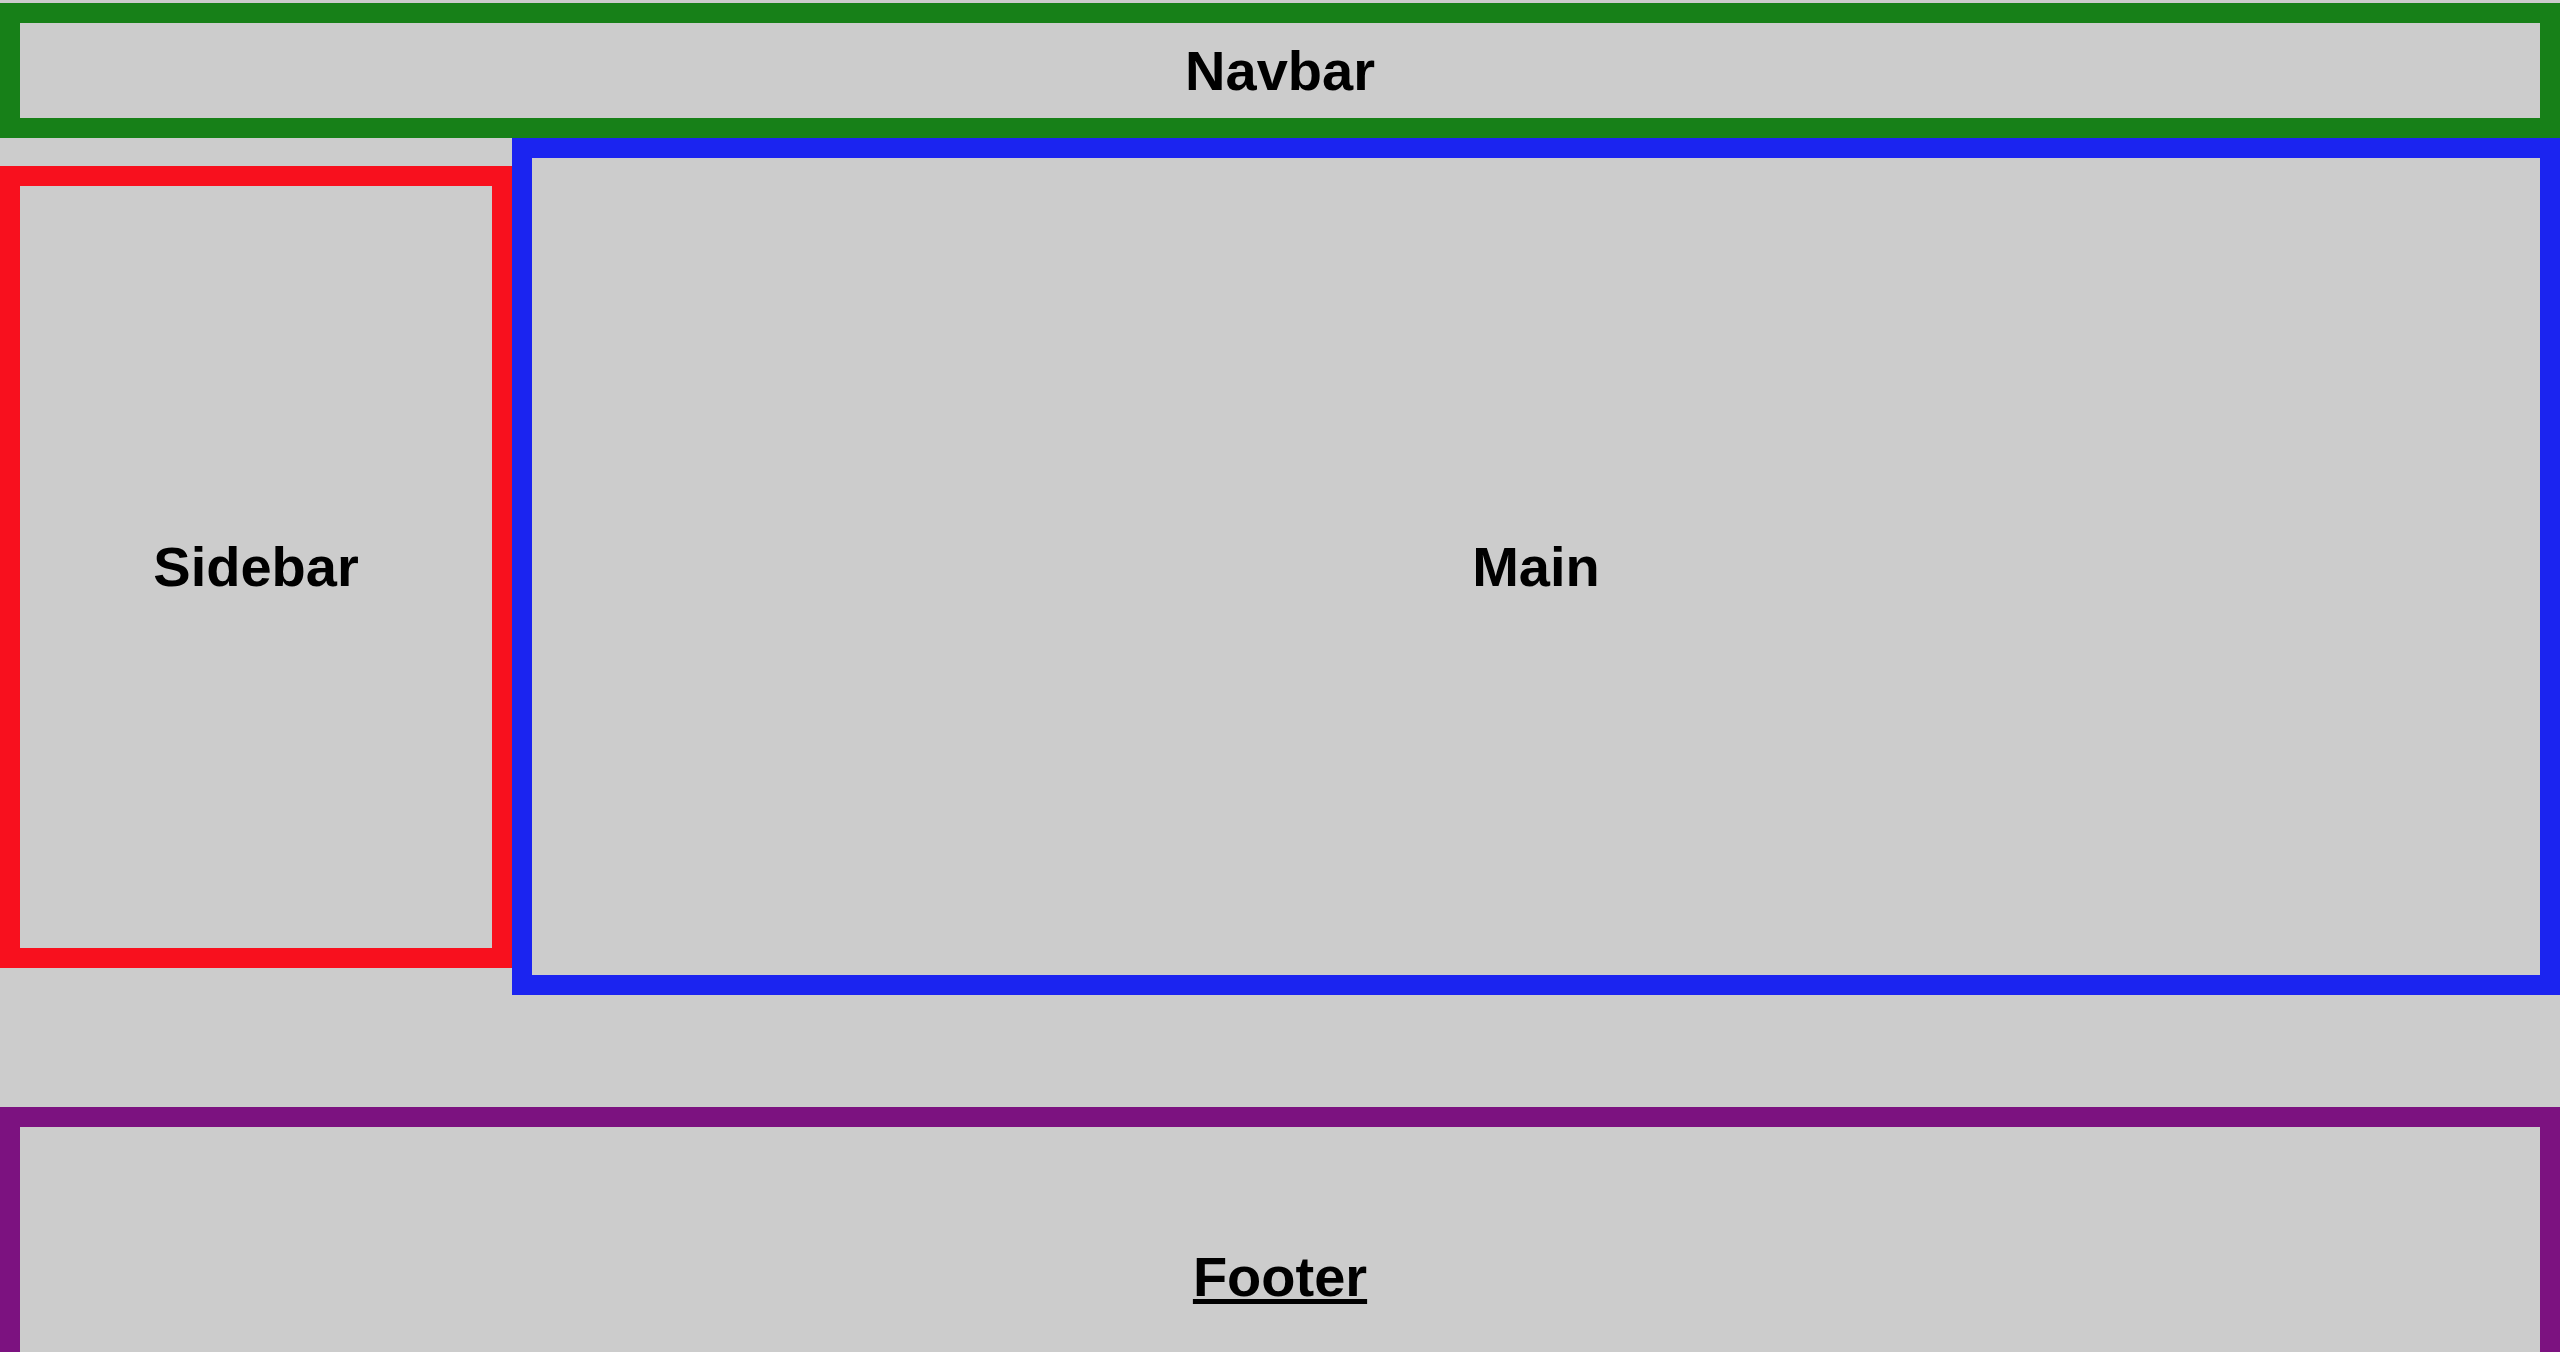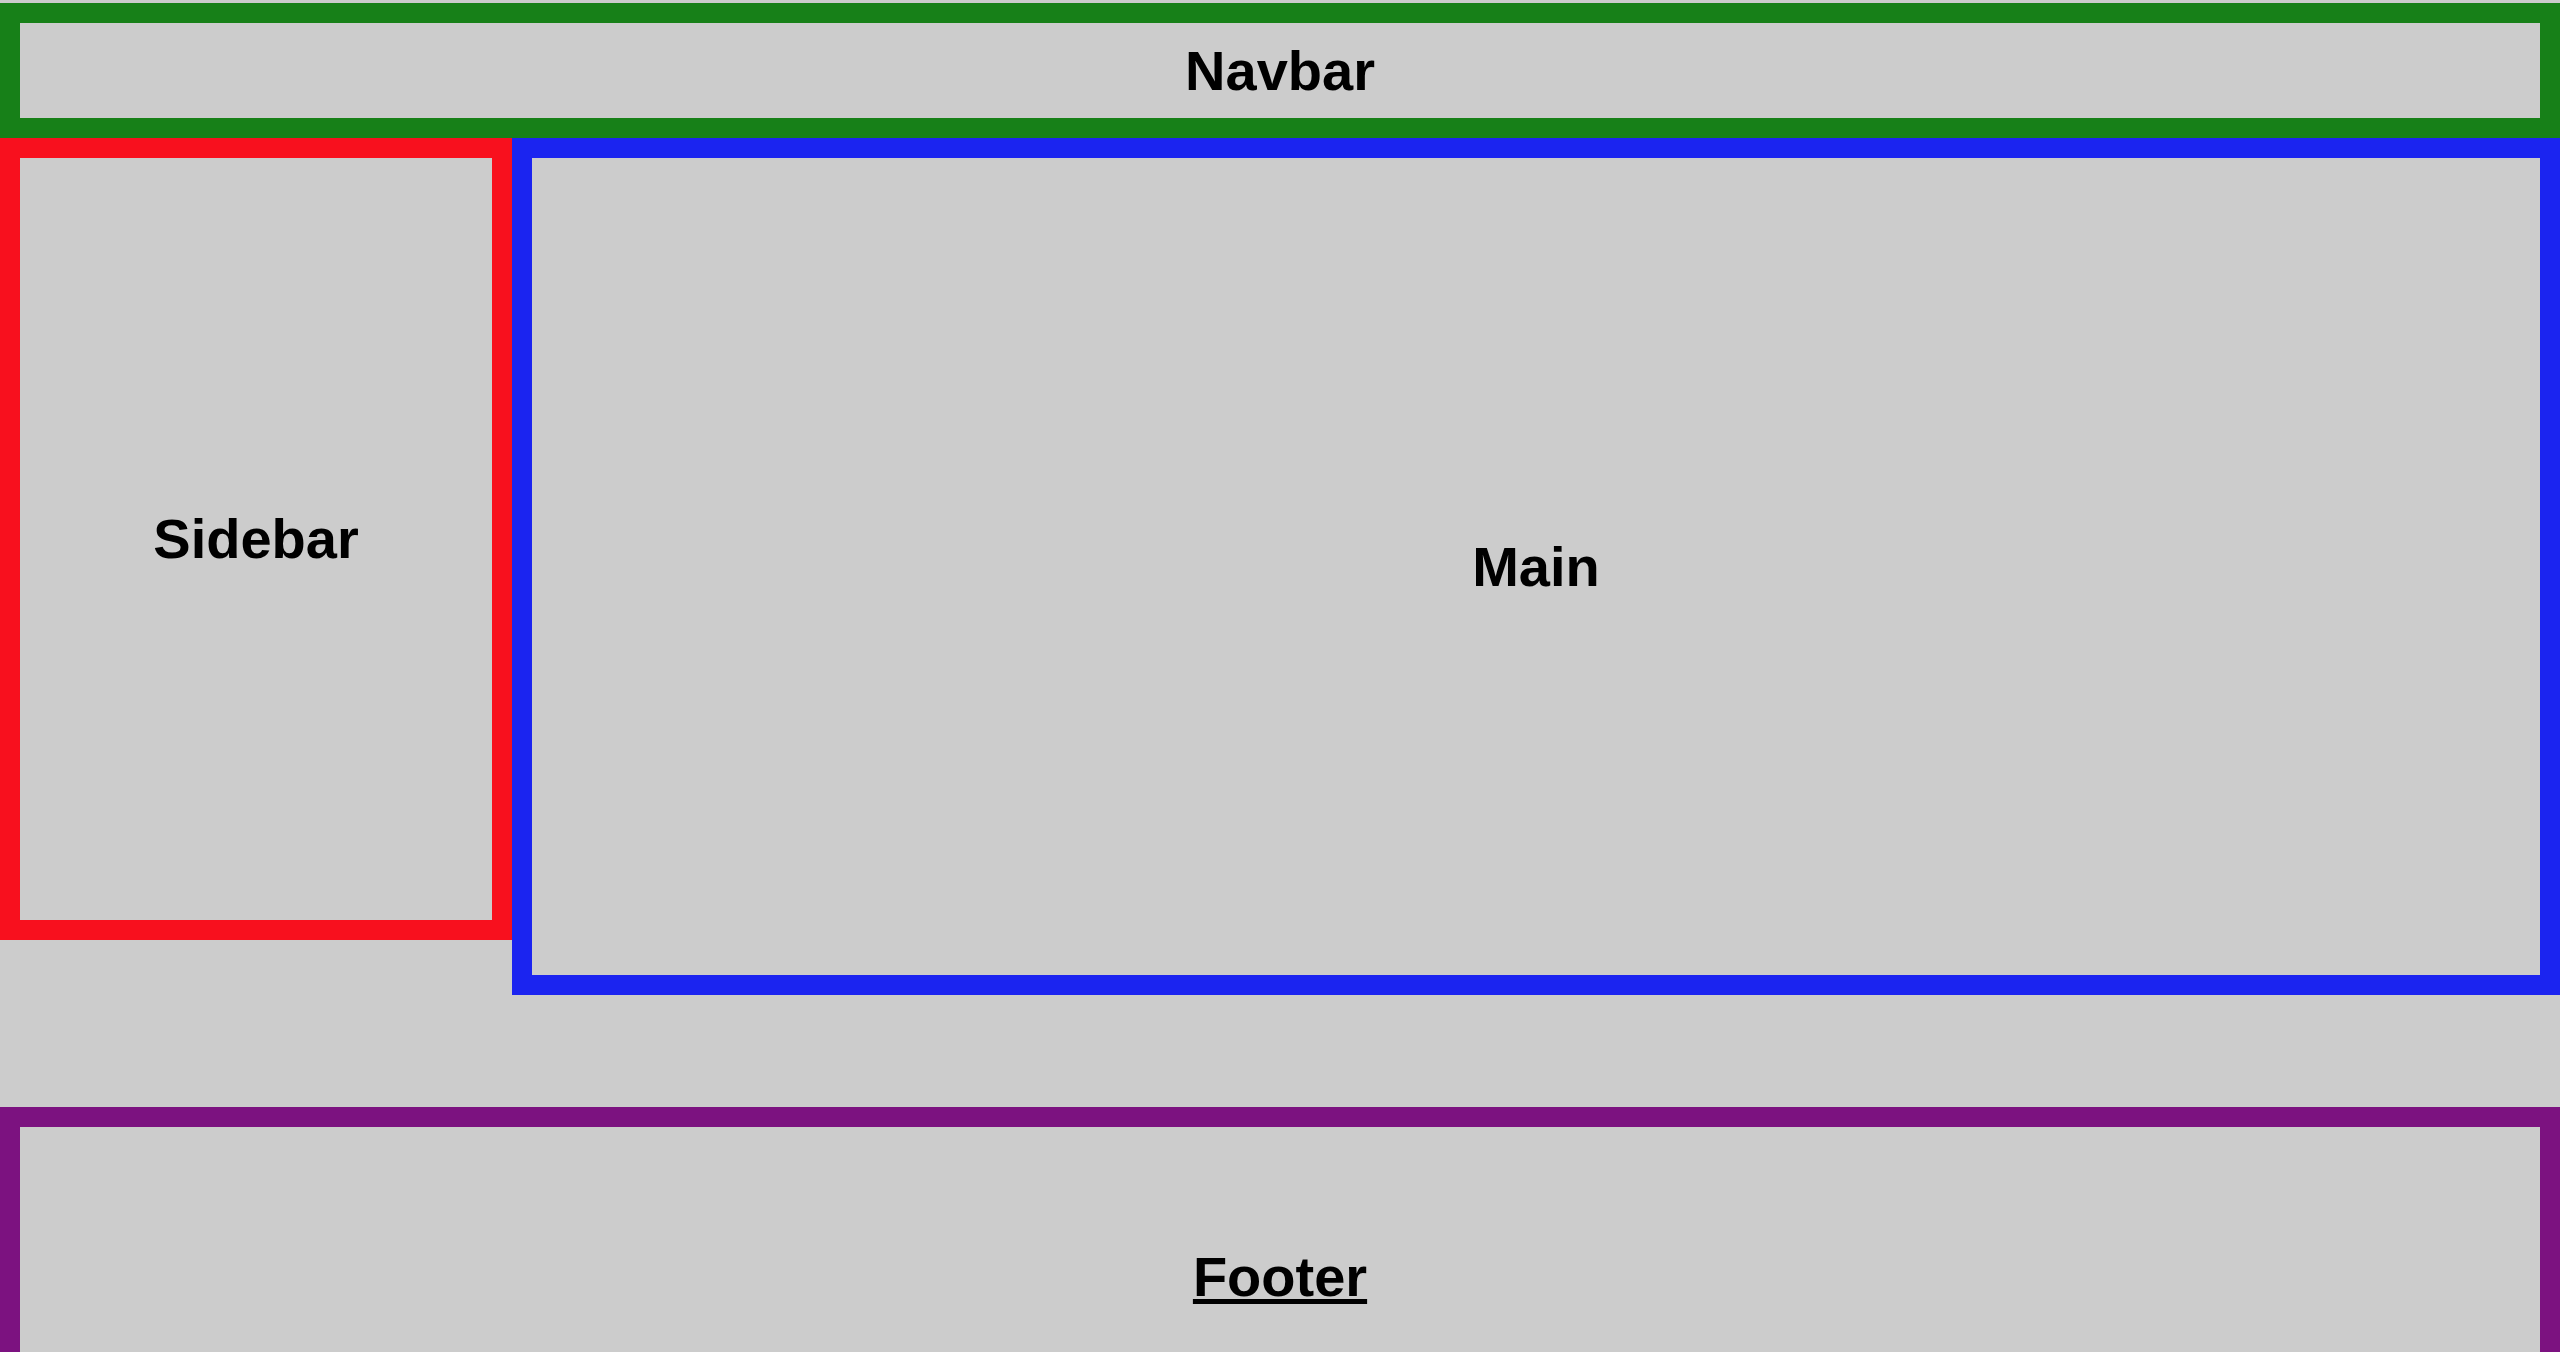--- a/index.html
+++ b/index.html
@@ -29,21 +29,21 @@
     line-height: 1;
     letter-spacing: 0;
   }
   .navbar {
     height: 135px;
     width: 100%;
     border: 20px solid #178018;
   }
   .content-row {
     display: flex;
-    align-items: flex-start;
+    align-items: center;
     width: 100%;
   }
   .sidebar {
     width: 512px;
     height: 802px;
     flex: 0 0 512px;
     border: 20px solid #f8101e;
   }
   .main {
     flex: 1 1 auto;

